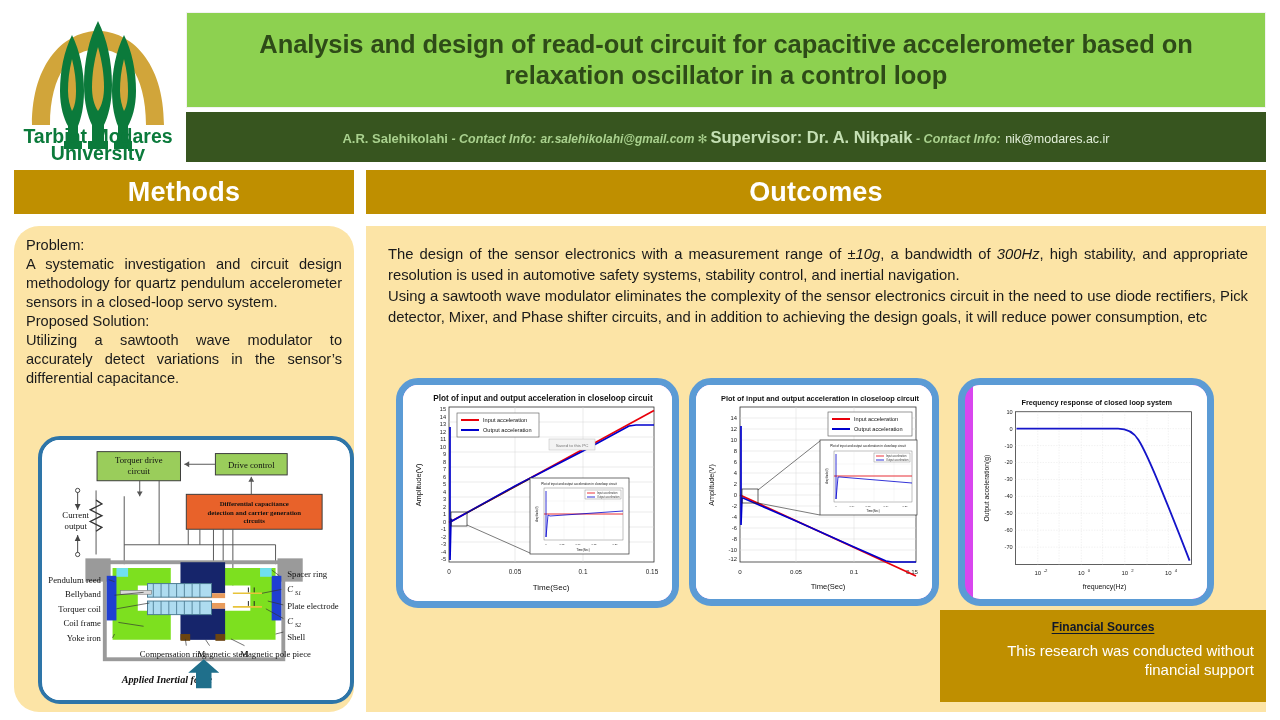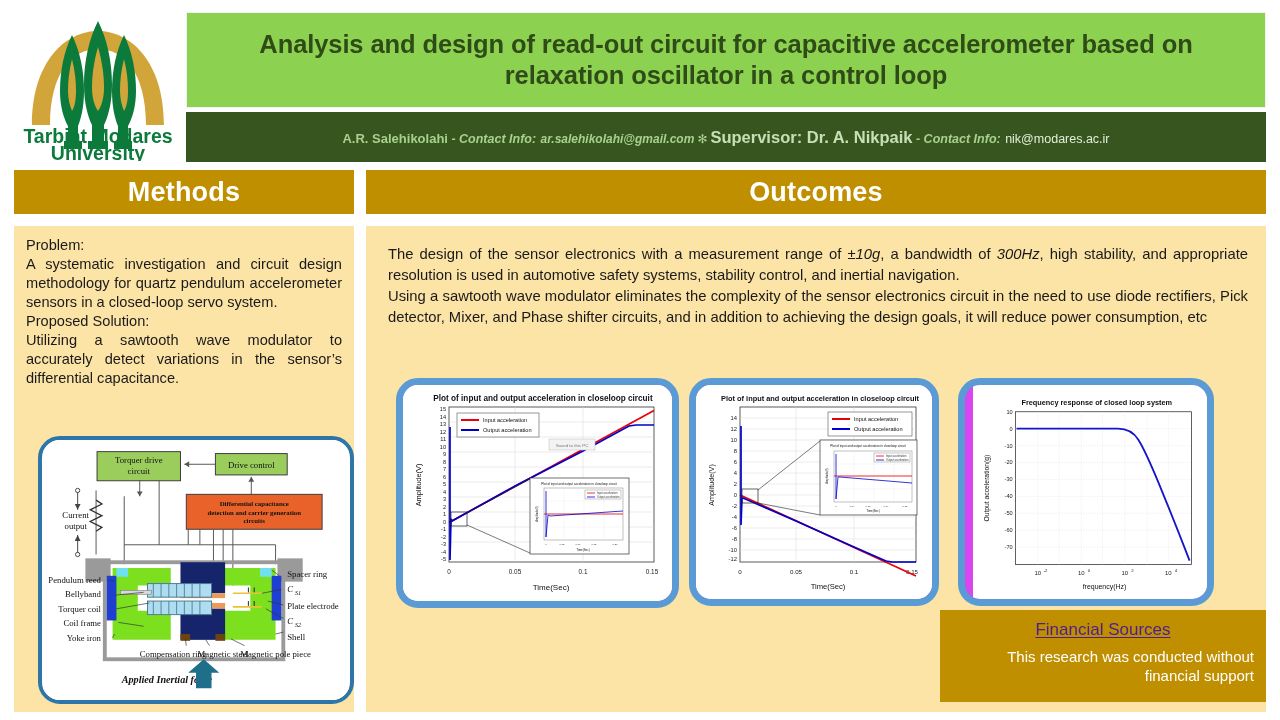--- a/index.html
+++ b/index.html
@@ -46,21 +46,21 @@
     position:absolute; background:#BF8F00;
     display:flex; align-items:center; justify-content:center;
   }
   .col-head span { color:#ffffff; font-size:27px; font-weight:bold; letter-spacing:0.2px; }
   #methods-head { left:14px; top:170px; width:340px; height:44px; }
   #outcomes-head { left:366px; top:170px; width:900px; height:44px; }
 
   
   #methods-panel {
     position:absolute; left:14px; top:226px; width:340px; height:486px;
-    background:#FCE4A6; padding:10px 12px 0 12px;
+    background:#FCE4A6; padding:10px 12px 0 12px;border-radius:25px;
   }
   .m-text { font-size:14.6px; line-height:1.30; color:#1a1a1a; }
   .m-text p { margin:0; }
   .m-just { text-align:justify; text-align-last:left; }
 
   .diagram-frame {
     position:absolute; left:24px; top:210px; width:316px; height:268px;
     background:#ffffff; border:4px solid #2E75A8; border-radius:22px;
     overflow:hidden;
   }
@@ -89,21 +89,21 @@
   #chart-3 { left:592px; top:152px; width:256px; height:228px;padding-left:8px; }
   .chart-svg { width:100%; height:100%; display:block; background:#fff; }
 
   
   #financial-box {
     position:absolute; left:574px; top:384px; width:326px; height:92px;
     background:#BF8F00; padding:10px 12px;
     display:flex; flex-direction:column; align-items:center; gap:8px;
   }
   #financial-box .fs-title {
-    color:#4c1d95; font-size:17px; font-weight:normal;
+    color:#0f172a; font-size:12px; font-weight:bold;
     text-decoration:underline; text-underline-offset:2px;
   }
   #financial-box .fs-body {
     color:#ffffff; font-size:15px; line-height:1.25; text-align:right;
   }
 
   text { font-family:"Liberation Sans", sans-serif; }
   .dg-text { font-family:"Liberation Serif", serif; }
 </style>
 </head>

